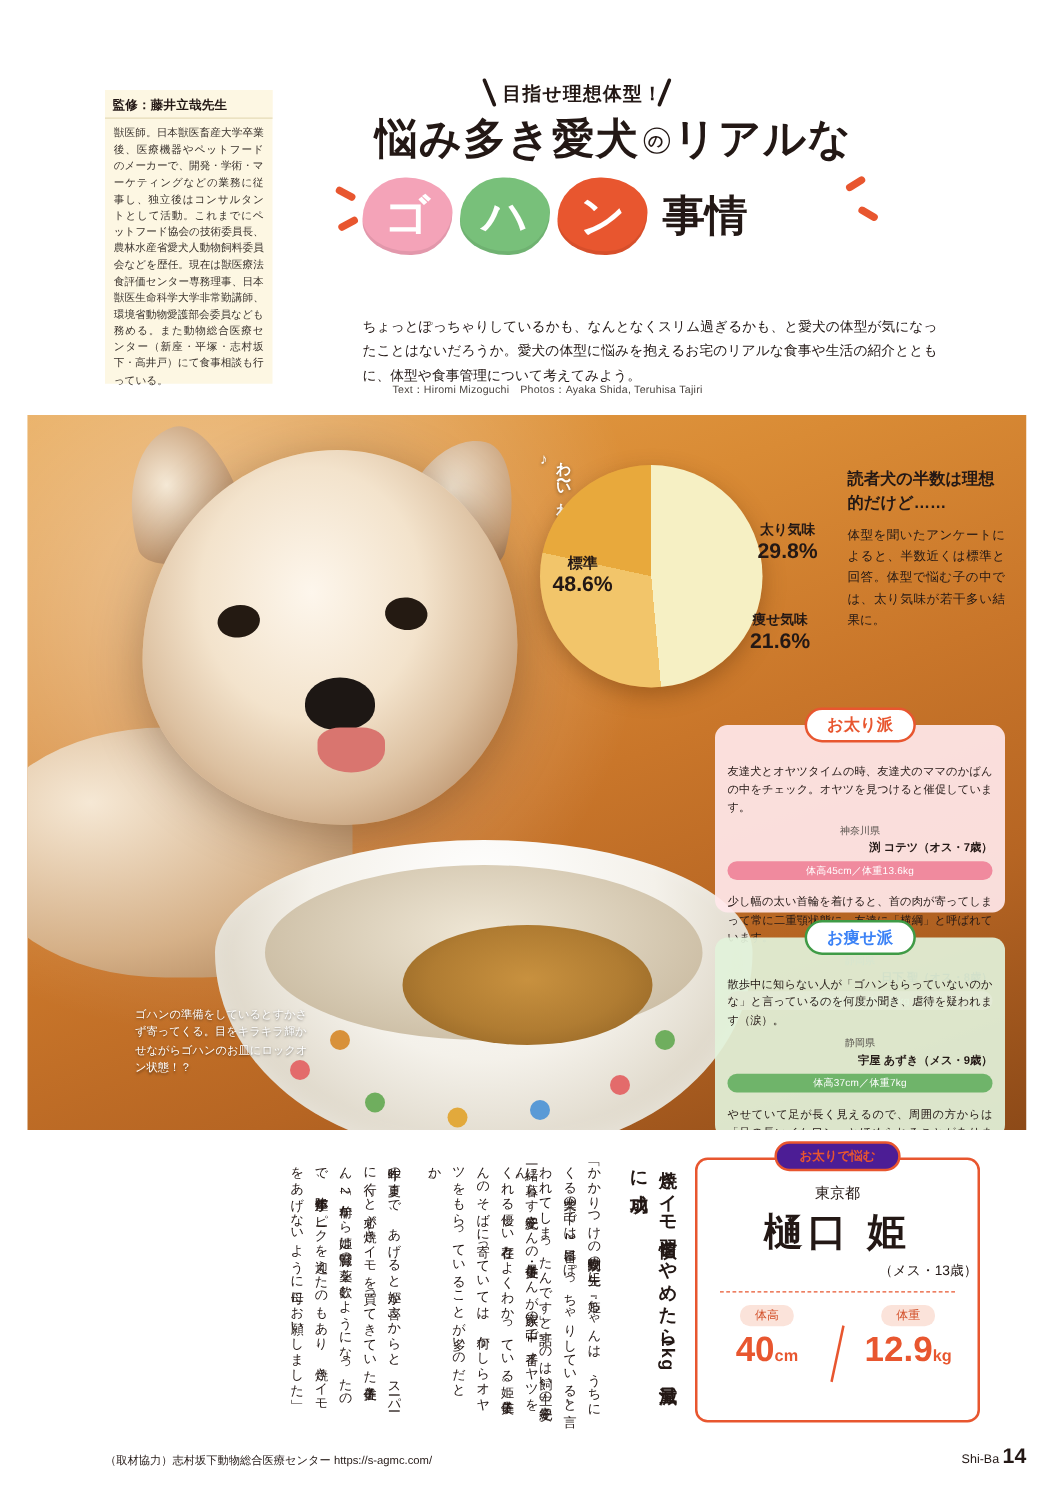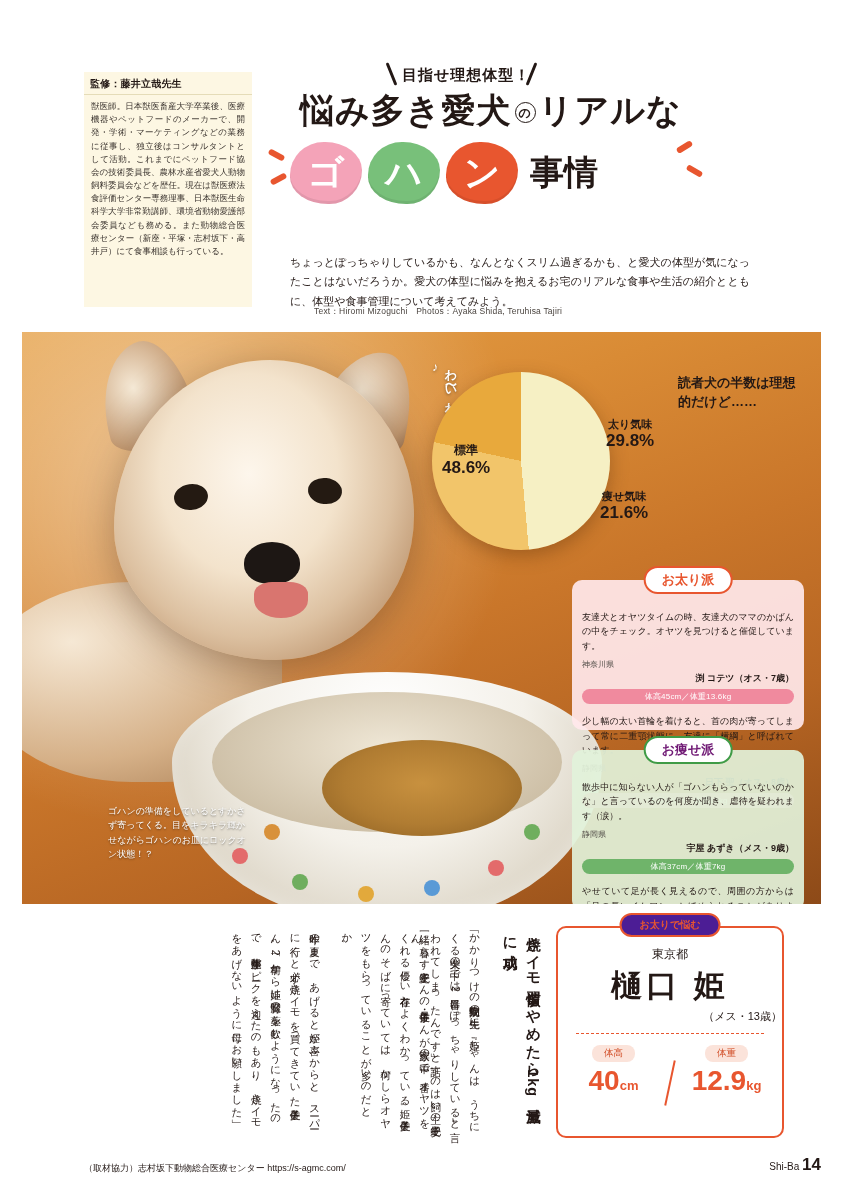--- a/index.html
+++ b/index.html
@@ -10,21 +10,21 @@
     position: relative;
     overflow: hidden;
   }
   .page {
     position: absolute; inset: 0;
     background: #ffffff;
   }
 
   
   .supervisor-box {
-    position: absolute; left: 84px; top: 72px; width: 168px; height: 235px;
+    position: absolute; left: 84px; top: 72px; width: 134px; height: 235px;
     background: #fdf7e3;
     padding: 0;
   }
   .supervisor-title {
     background: #fdf7e3;
     font-size: 10px; font-weight: bold; color: #231815;
     padding: 5px 4px 3px 6px;
     border-bottom: 1px solid #e5dcb8;
     letter-spacing: 0.2px;
   }
@@ -213,25 +213,25 @@
     position: absolute; border-radius: 10px; padding: 30px 10px 10px 10px;
   }
   .panel.futori { left: 550px; top: 248px; width: 232px; height: 150px; background: rgba(255,232,236,.92); }
   .panel.yase   { left: 550px; top: 418px; width: 232px; height: 160px; background: rgba(226,242,218,.92); }
   .panel-badge {
     position: absolute; left: 50%; top: -14px; transform: translateX(-50%);
     background: #ffffff; border: 2px solid #e8562f; color: #e8562f;
     font-size: 13px; font-weight: bold; border-radius: 14px;
     padding: 3px 16px; white-space: nowrap;
   }
-  .panel.yase .panel-badge { border-color: #3f9b46; color: #701a75; }
+  .panel.yase .panel-badge { border-color: #3f9b46; color: #3b82f6; }
   .panel-cols { display: flex; gap: 10px; flex-direction: column; }
   .panel-col { flex: 1; }
   .dog-text { font-size: 9px; line-height: 1.6; color: #231815; text-align: justify; }
-  .dog-pref { font-size: 8px; color: #55504b; margin-top: 6px; text-align: left; }
+  .dog-pref { font-size: 8px; color: #55504b; margin-top: 6px; text-align: center; }
   .dog-name { font-size: 9px; color: #231815; margin-top: 2px; text-align: right; font-weight: bold; }
   .dog-spec {
     margin-top: 4px; font-size: 8px; color: #ffffff; background: #f08a9e;
     border-radius: 9px; padding: 2px 6px; text-align: center; letter-spacing: .2px;
   }
   .panel.yase .dog-spec { background: #6fb46a; }
 
   
   .bottom {
     position: absolute; left: 0; top: 904px; width: 843px; height: 296px; background: #ffffff;
@@ -365,20 +365,21 @@
         <b><span>29.8</span>%</b>
       </div>
       <div class="pie-label pl-yase">
         <span>痩せ気味</span>
         <b><span>21.6</span>%</b>
       </div>
     </div>
 
     <div class="readers-box">
       <div class="readers-title">読者犬の半数は理想的だけど……</div>
+      <div class="readers-body">体型を聞いたアンケートによると、半数近くは標準と回答。体型で悩む子の中では、太り気味が若干多い結果に。</div>
     </div>
 
     <div class="panel futori">
       <div class="panel-badge">お太り派</div>
       <div class="panel-cols">
         <div class="panel-col">
           <div class="dog-text">友達犬とオヤツタイムの時、友達犬のママのかばんの中をチェック。オヤツを見つけると催促しています。</div>
           <div class="dog-pref">神奈川県</div>
           <div class="dog-name">渕 コテツ（オス・7歳）</div>
           <div class="dog-spec">体高45cm／体重13.6kg</div>

